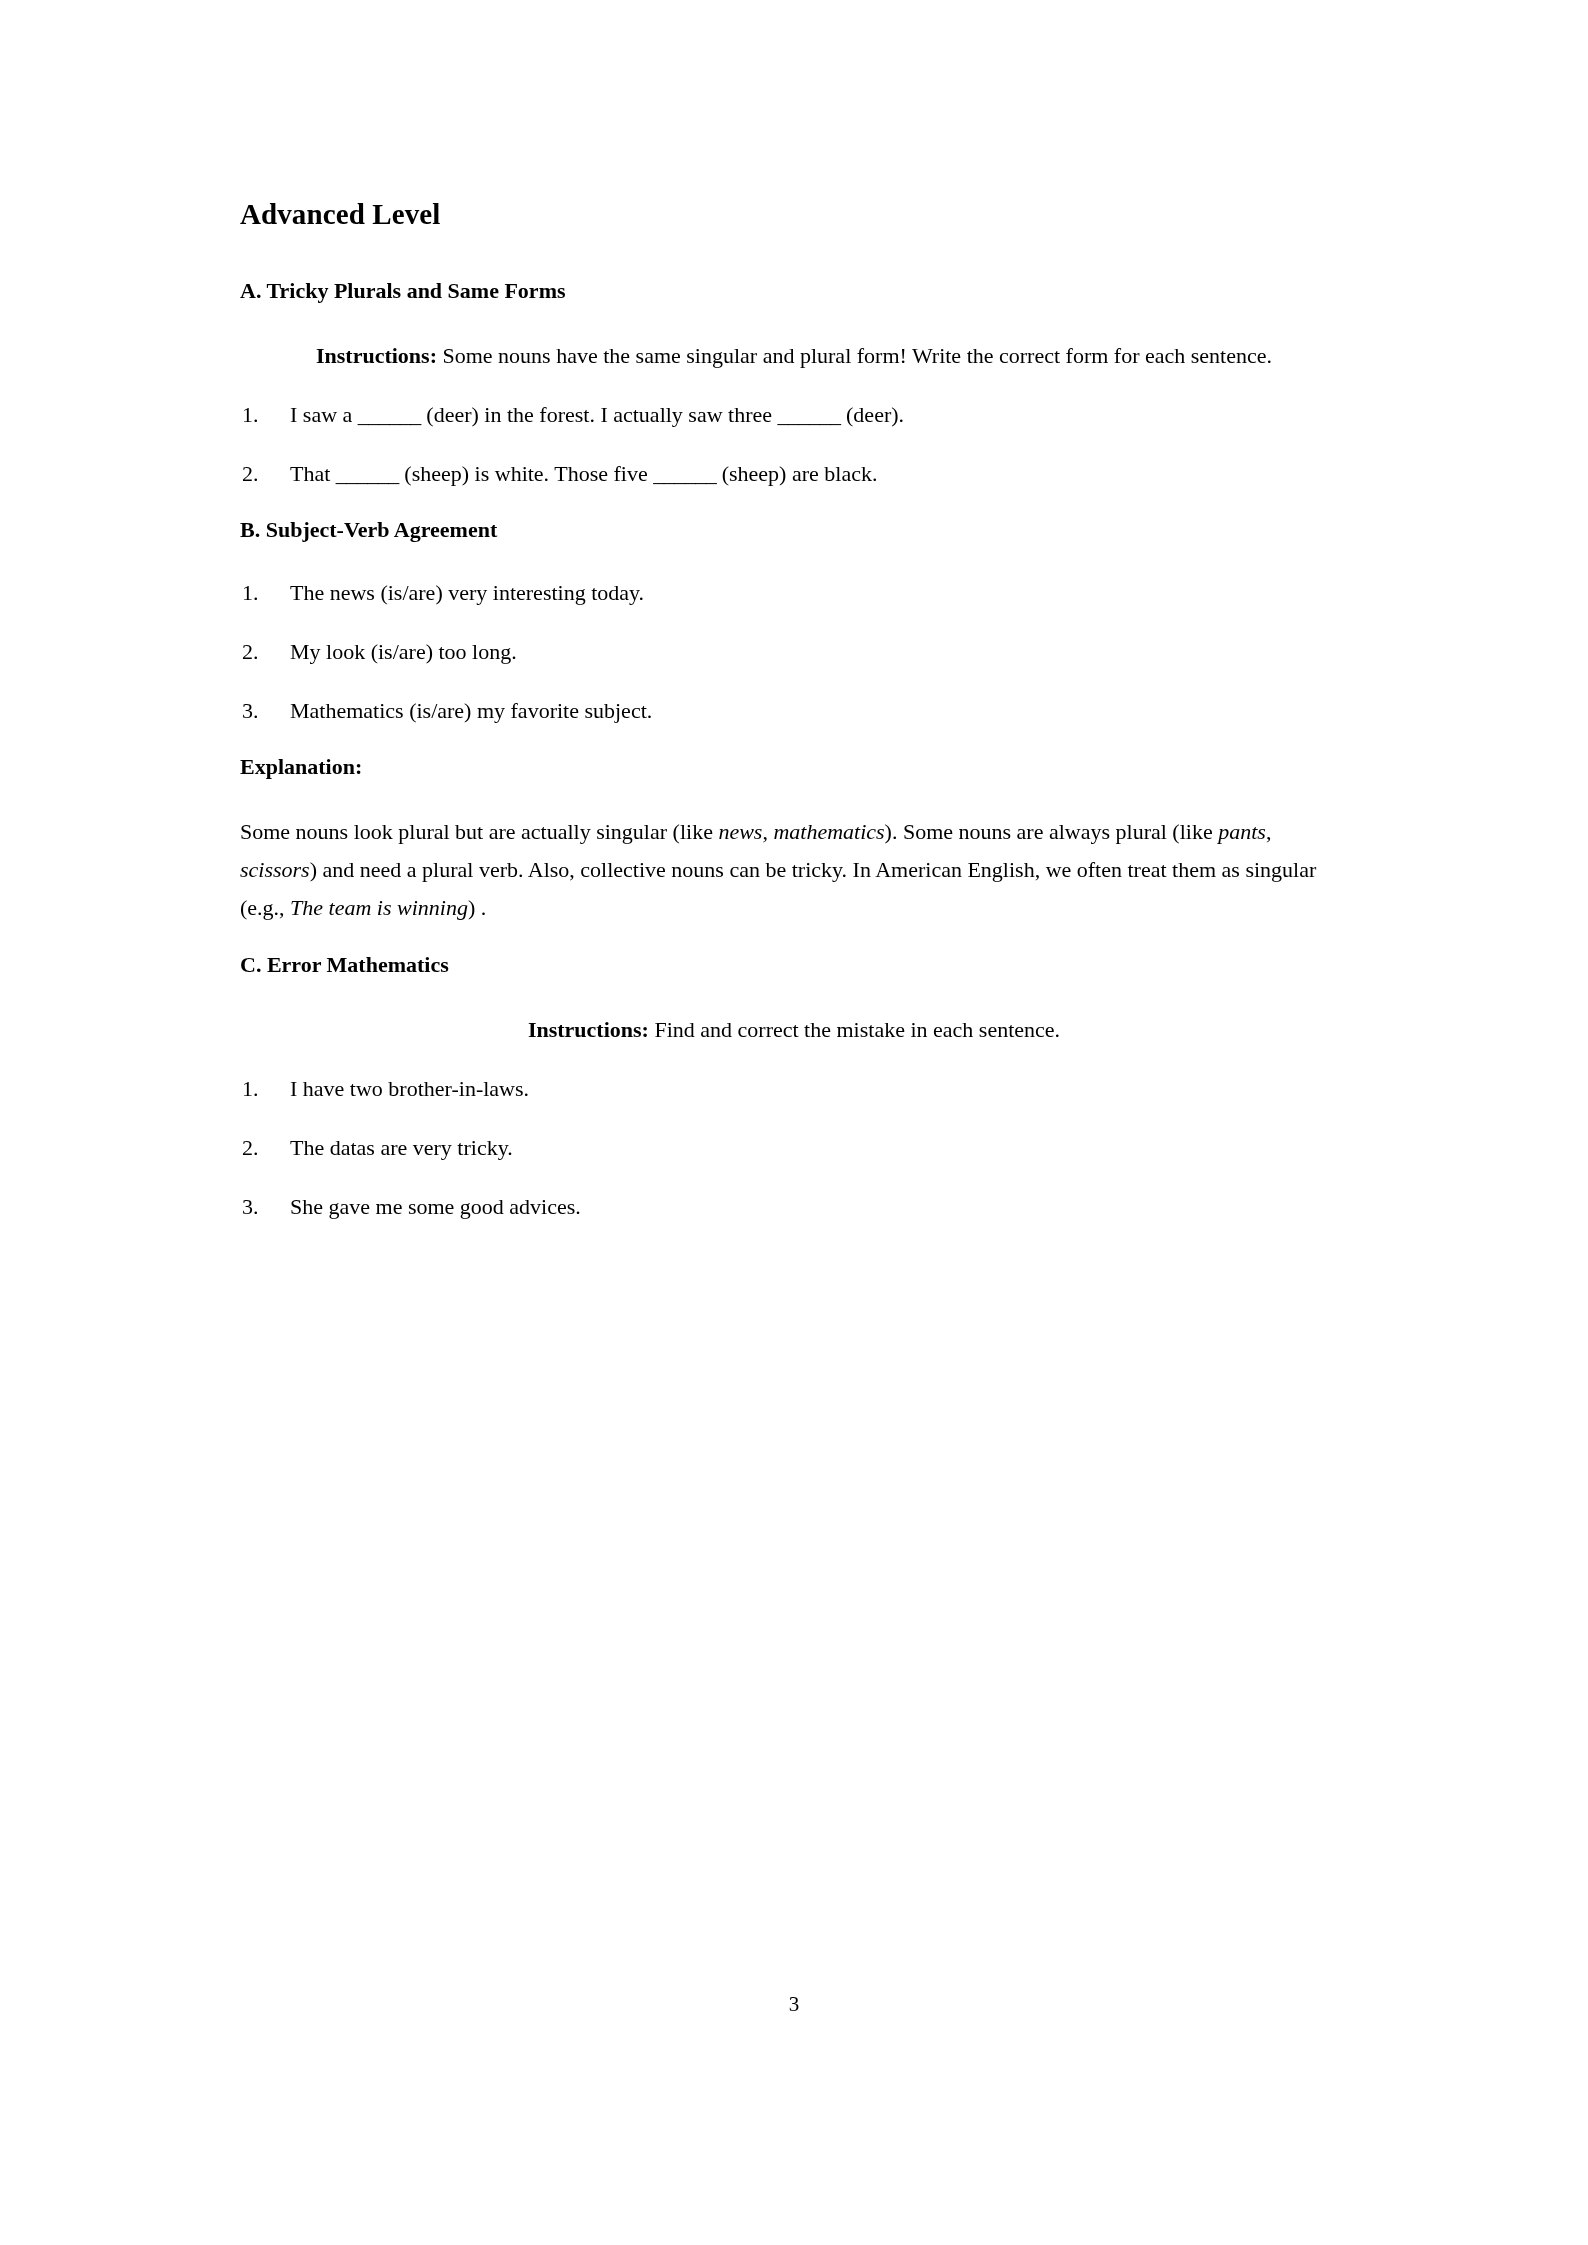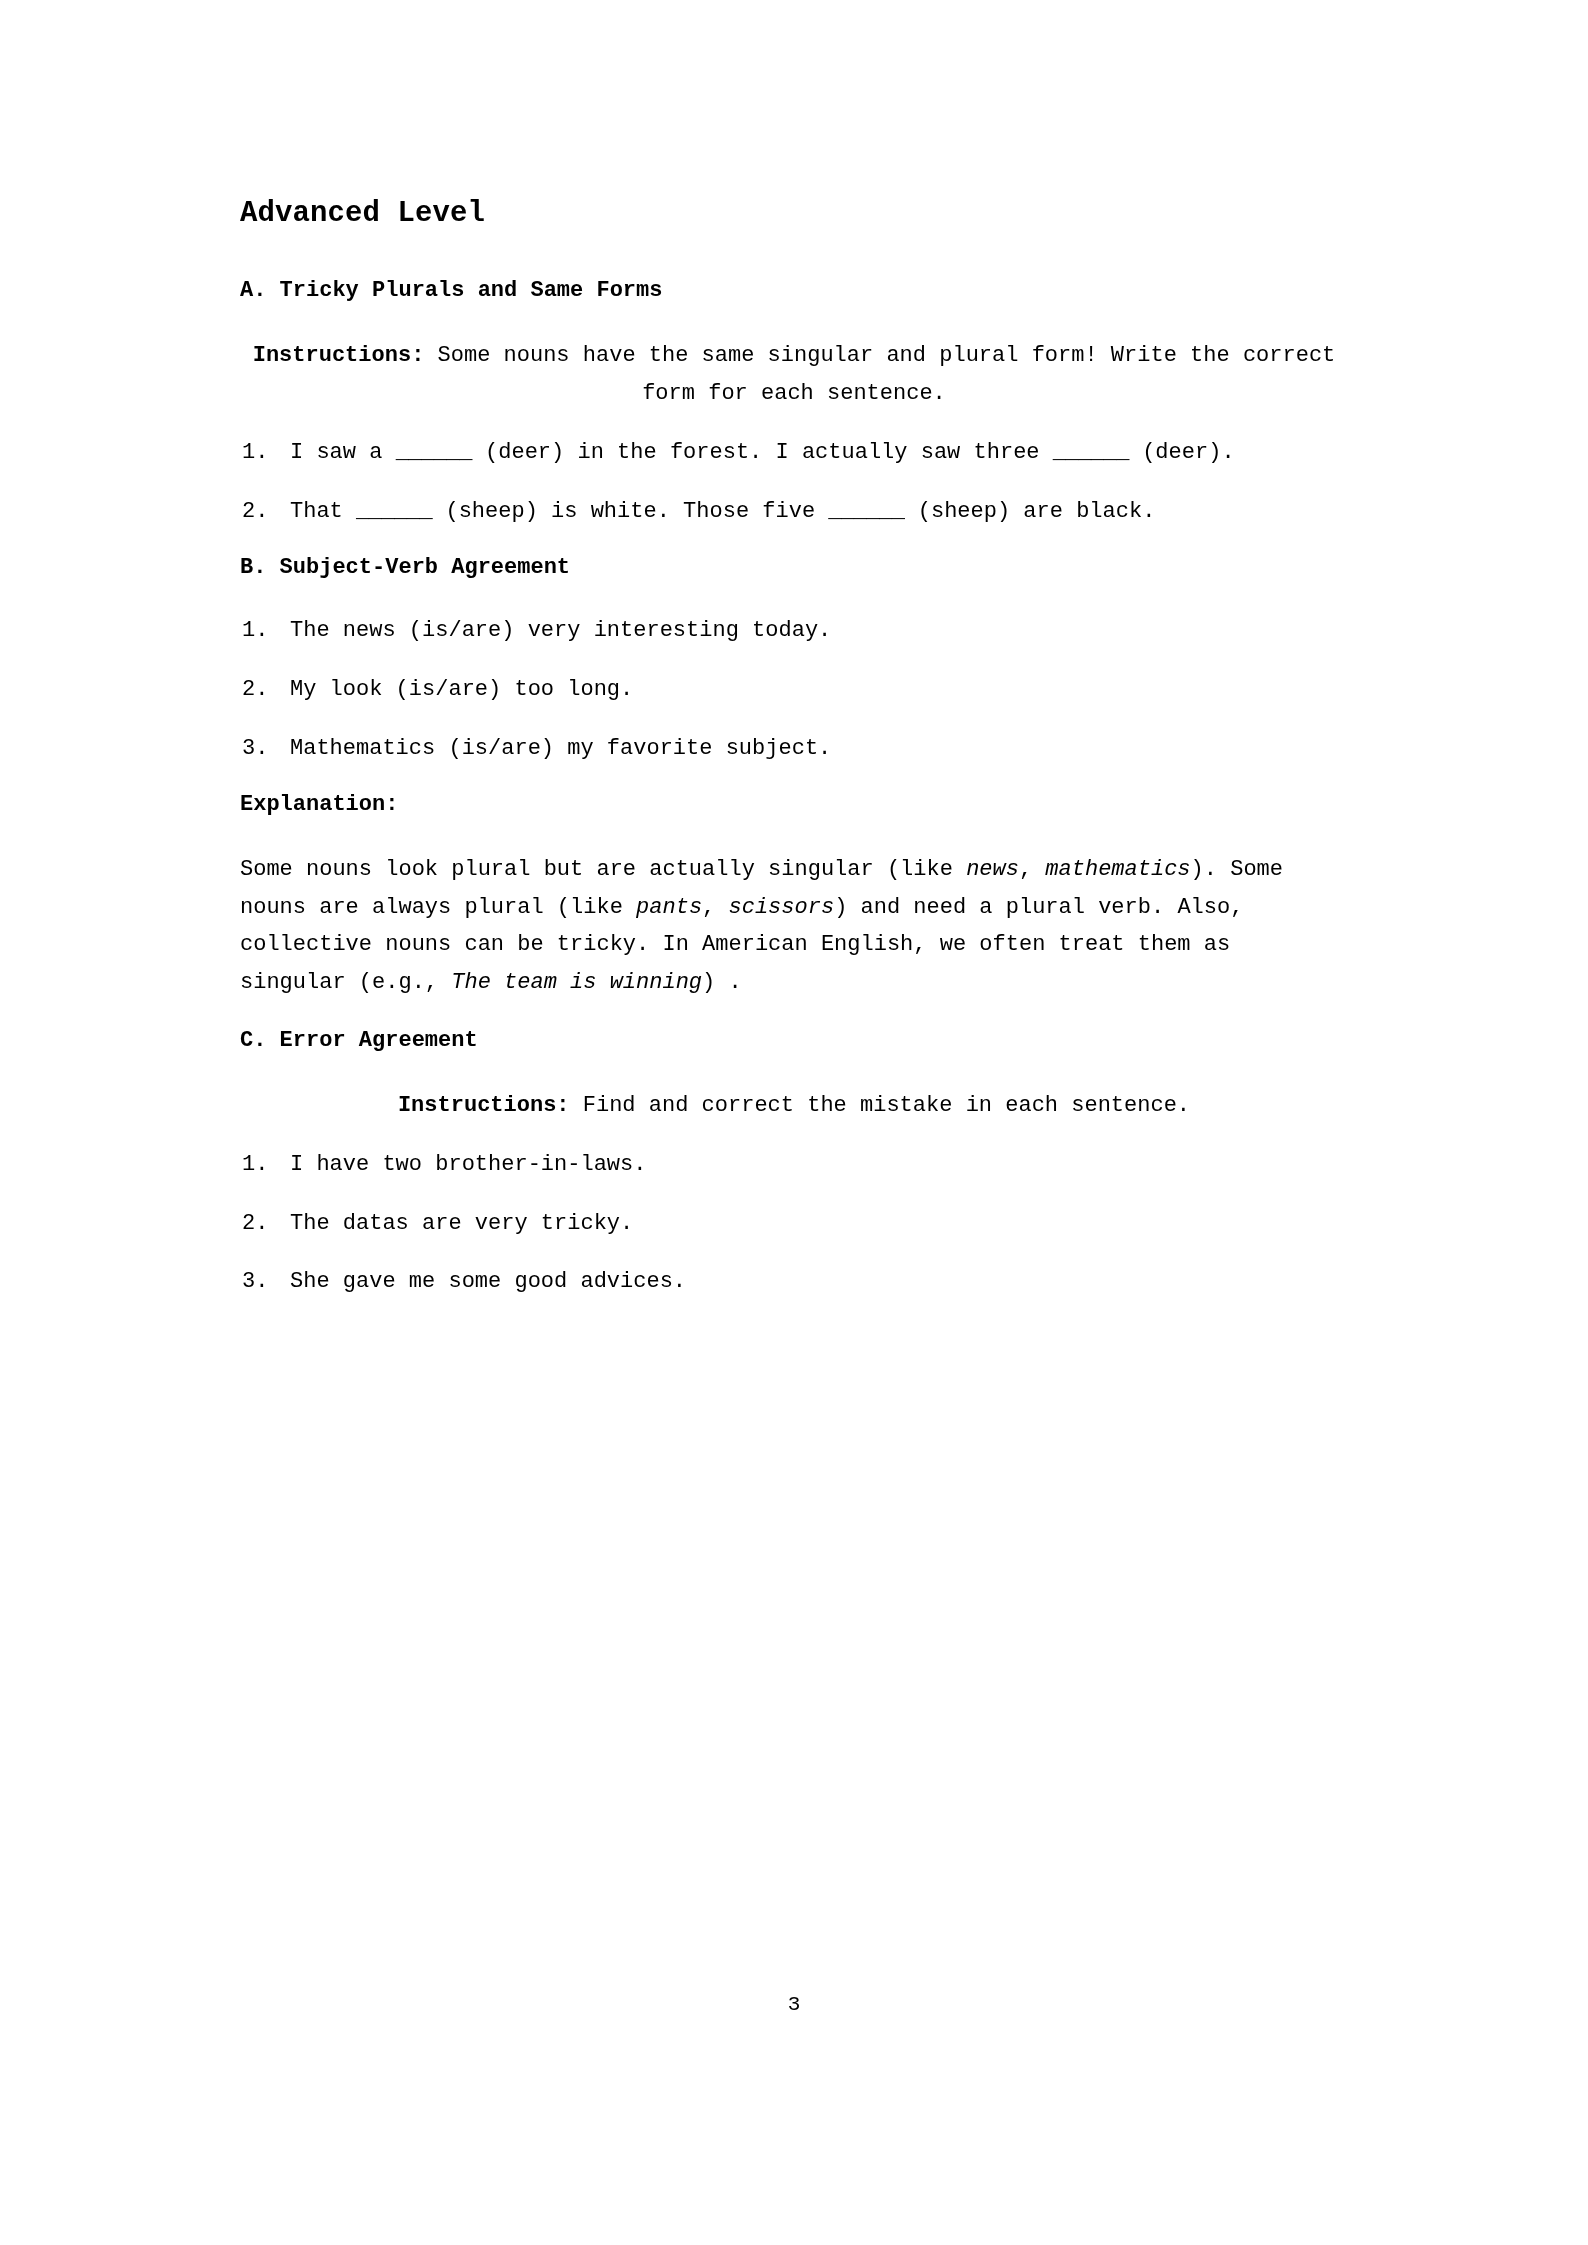--- a/index.html
+++ b/index.html
@@ -7,21 +7,21 @@
     padding: 0;
     background: #ffffff;
   }
   .page {
     position: relative;
     width: 1588px;
     height: 2245px;
     background: #ffffff;
     margin: 0 auto;
     overflow: hidden;
-    font-family: Liberation Mono, monospace;
+    font-family: Liberation Serif, serif;
     color: #000000;
     -webkit-font-smoothing: antialiased;
   }
   .content {
     position: absolute;
     left: 240px;
     top: 196px;
     width: 1108px;
   }
   .doc-title {
@@ -115,21 +115,21 @@
     <ol class="num-list">
         <li><span class="marker">1.</span><span><span>The news (is/are) very interesting today.</span></span></li>
         <li><span class="marker">2.</span><span><span>My look (is/are) too long.</span></span></li>
         <li><span class="marker">3.</span><span><span>Mathematics (is/are) my favorite subject.</span></span></li>
       </ol>
 
     <h2 class="section-heading">Explanation:</h2>
 
     <p class="explanation-body"><span>Some nouns look plural but are actually singular (like </span><i>news</i><span>, </span><i>mathematics</i><span>). Some nouns are always plural (like </span><i>pants</i><span>, </span><i>scissors</i><span>) and need a plural verb. Also, collective nouns can be tricky. In American English, we often treat them as singular (e.g., </span><i>The team is winning</i><span>) .</span></p>
 
-    <h2 class="section-heading">C. Error Agreement</h2>
+    <h2 class="section-heading">C. Error Mathematics</h2>
 
     <p class="para">
       <span class="lead">Instructions:</span><span> Find and correct the mistake in each sentence.</span>
     </p>
 
     <ol class="num-list">
         <li><span class="marker">1.</span><span><span>I have two brother-in-laws.</span></span></li>
         <li><span class="marker">2.</span><span><span>The datas are very tricky.</span></span></li>
         <li><span class="marker">3.</span><span><span>She gave me some good advices.</span></span></li>
       </ol>

